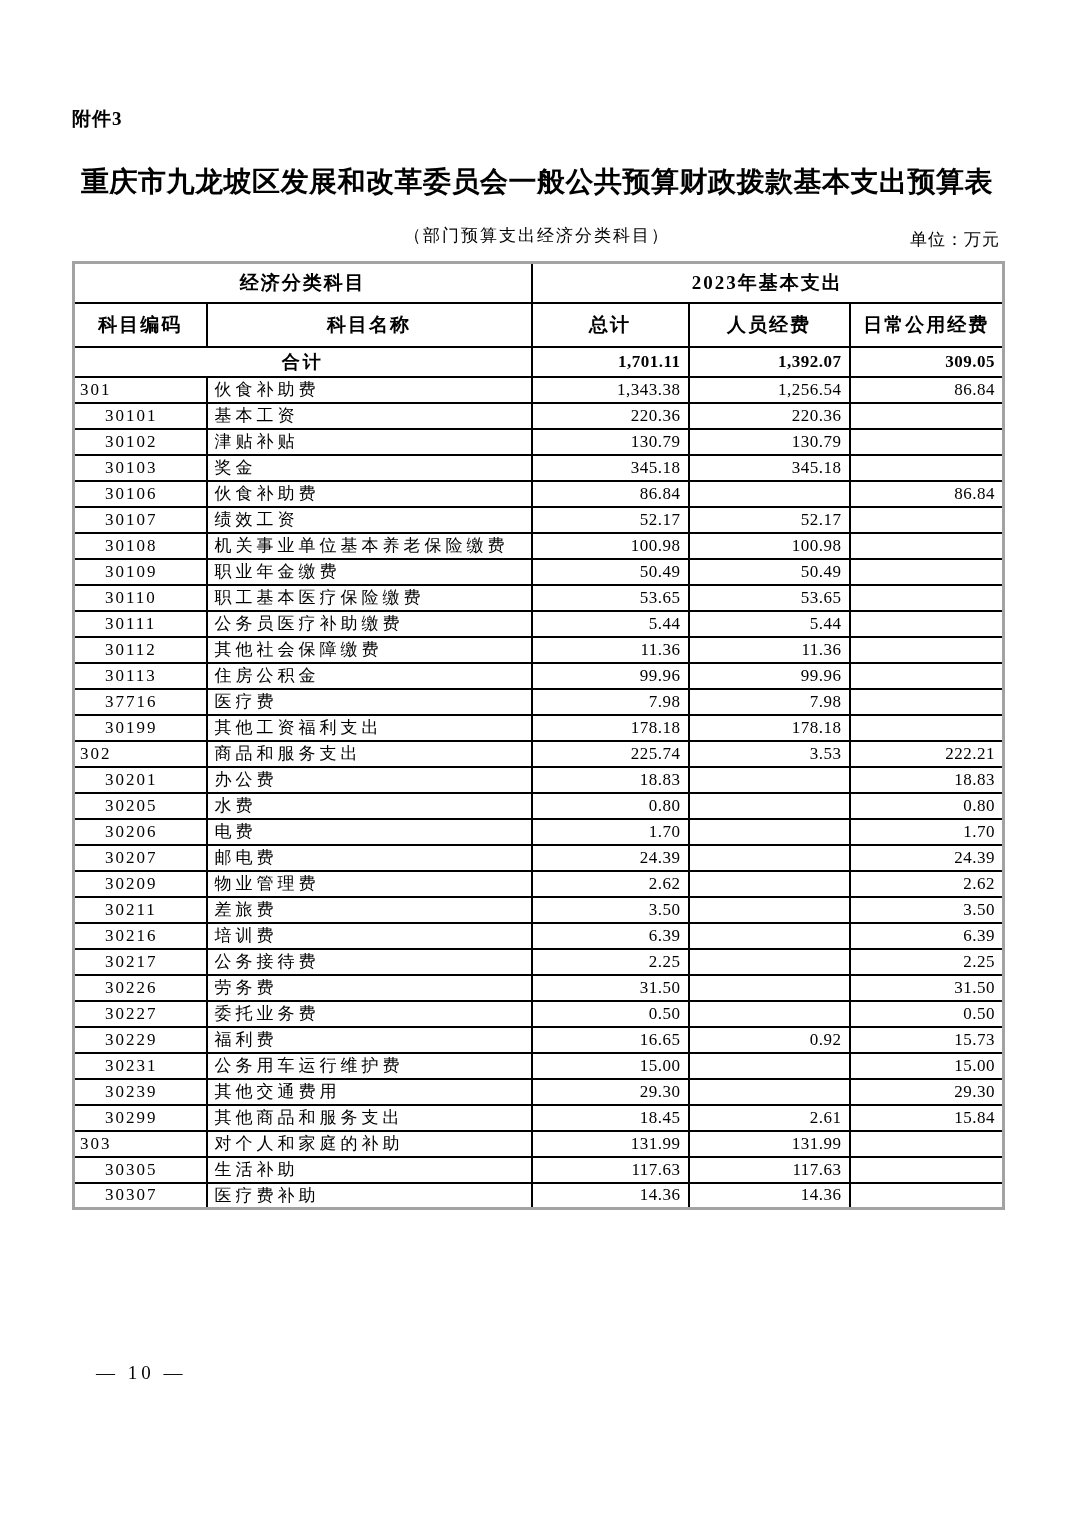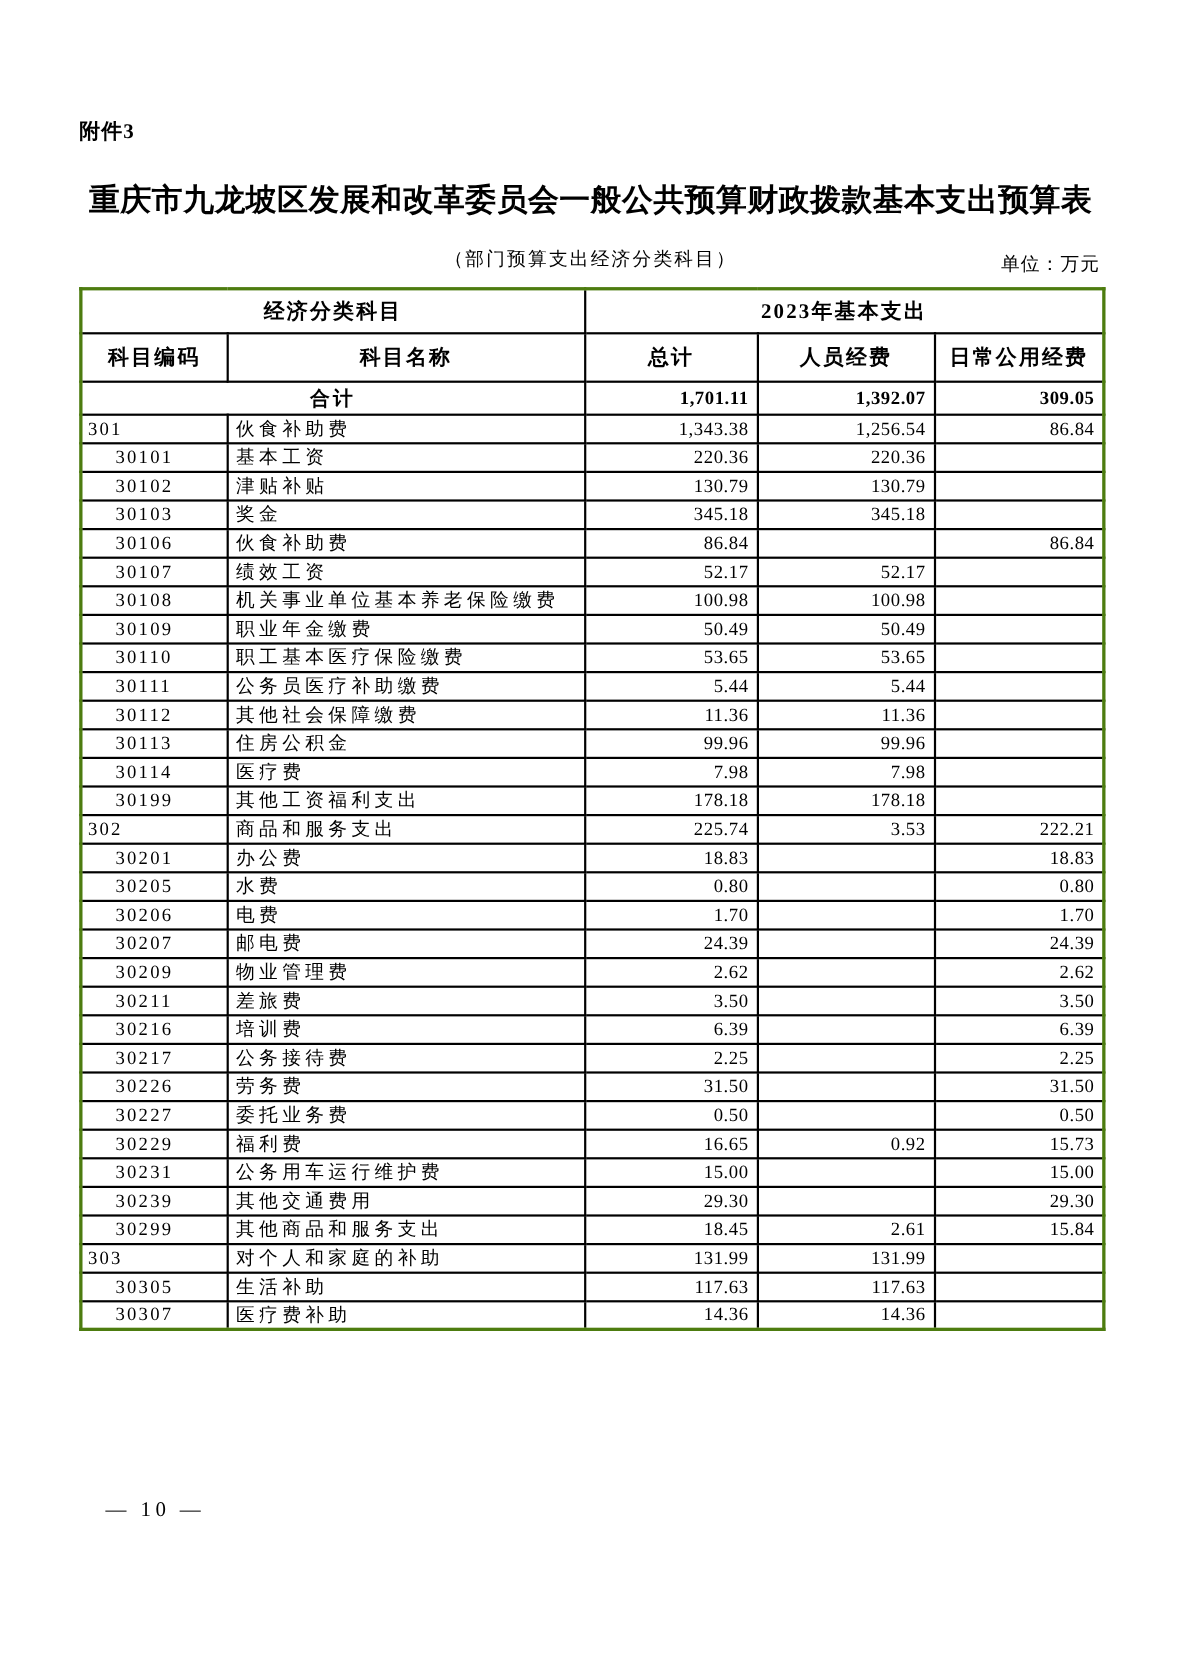--- a/index.html
+++ b/index.html
@@ -25,21 +25,21 @@
     text-align: center; font-size: 17px; letter-spacing: 2px; margin-top: 23px;
   }
   .unit-note {
     position: absolute; right: 74px; top: 228px;
     font-size: 17px; letter-spacing: 1px;
   }
 
   table.budget-table {
     position: absolute; left: 72px; top: 261px; width: 930px;
     border-collapse: collapse; table-layout: fixed;
-    border: 3px solid #4d7c0f;
+    border: 3px solid #a3a3a3;
   }
   .budget-table th, .budget-table td {
     border: 2px solid #000;
     padding: 0 7px;
     overflow: hidden; white-space: nowrap;
     vertical-align: middle;
   }
   thead th {
     text-align: center; font-weight: bold; font-size: 19px; letter-spacing: 2px;
   }
@@ -184,21 +184,21 @@
           <td class="num"></td>
         </tr>
         <tr class="level2">
           <td class="code">30113</td>
           <td class="name">住房公积金</td>
           <td class="num">99.96</td>
           <td class="num">99.96</td>
           <td class="num"></td>
         </tr>
         <tr class="level2">
-          <td class="code">30114</td>
+          <td class="code">37716</td>
           <td class="name">医疗费</td>
           <td class="num">7.98</td>
           <td class="num">7.98</td>
           <td class="num"></td>
         </tr>
         <tr class="level2">
           <td class="code">30199</td>
           <td class="name">其他工资福利支出</td>
           <td class="num">178.18</td>
           <td class="num">178.18</td>

